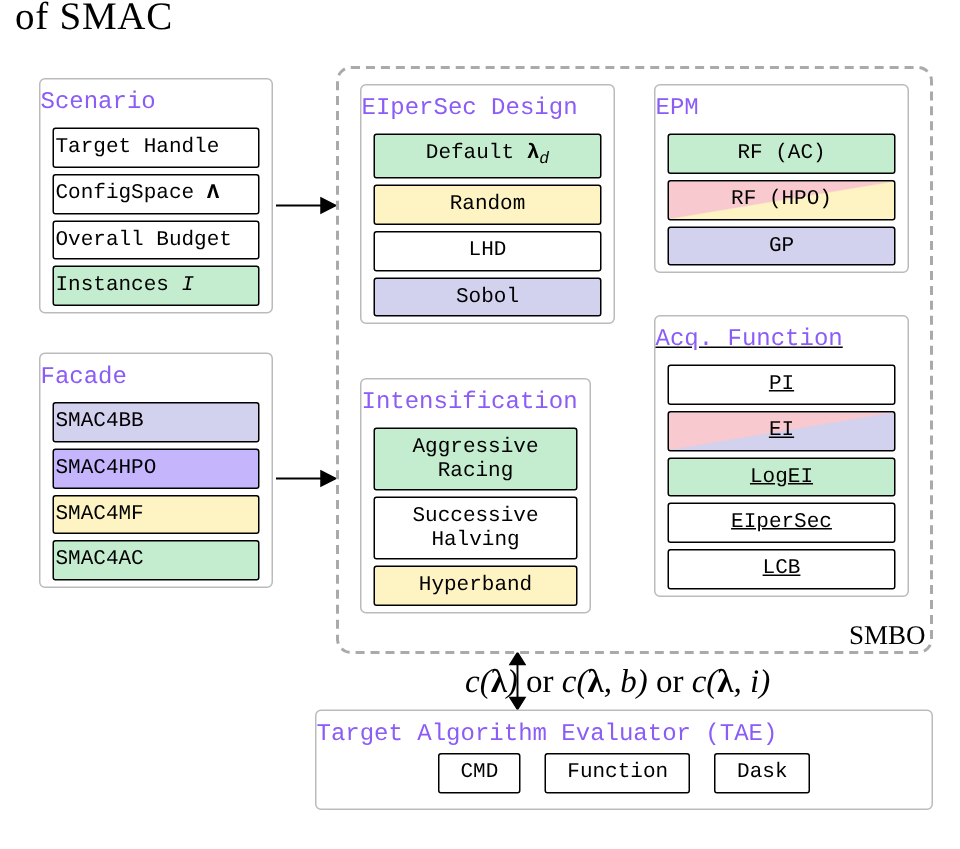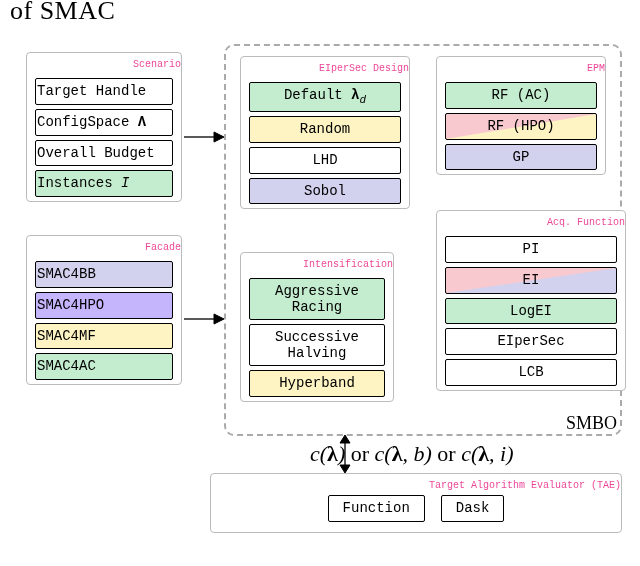--- a/index.html
+++ b/index.html
@@ -22,23 +22,23 @@
     letter-spacing: 0.5px;
   }
   .panel {
     position: absolute;
     border: 1px solid #bbb;
     border-radius: 4px;
     background: #fff;
   }
   .panel-title {
     font-family: "Courier New", monospace;
-    font-size: 10px;
-    color: #ec4899;
-    text-align: right;
+    font-size: 16px;
+    color: #8b5cf6;
+    text-align: left;
     padding: 6px 0 4px 0;
   }
   .item {
     margin: 4px 8px;
     padding: 4px 1px;
     font-family: "Courier New", monospace;
     font-size: 14px;
     border: 1px solid #000;
     background: #fff;
     text-align: left;
@@ -130,34 +130,35 @@
   <div class="item yellow center">Hyperband</div>
 </div>
 
 <div class="panel" style="left:436px; top:56px; width:170px;">
   <div class="panel-title">EPM</div>
   <div class="item green center">RF (AC)</div>
   <div class="item diag-ry center">RF (HPO)</div>
   <div class="item purple center">GP</div>
 </div>
 
-<div class="panel" style="left:436px; top:210px; width:190px;">
+<div class="panel" style="left:436px; top:210px; width:170px;text-decoration:underline;">
   <div class="panel-title">Acq.  Function</div>
   <div class="item white center">PI</div>
   <div class="item diag-rp center">EI</div>
   <div class="item green center">LogEI</div>
   <div class="item white center">EIperSec</div>
   <div class="item white center">LCB</div>
 </div>
 
 <div class="cost-label" style="left:310px; top:441px;">c(<span class="math-b">λ</span>)&nbsp;<span class="plain">or</span>&nbsp;c(<span class="math-b">λ</span>, b)&nbsp;<span class="plain">or</span>&nbsp;c(<span class="math-b">λ</span>, i)</div>
 
 <div class="panel" style="left:210px; top:473px; width:412px;">
   <div class="panel-title">Target Algorithm Evaluator (TAE)</div>
   <div class="tae-items">
+    <div class="item white">CMD</div>
     <div class="item white">Function</div>
     <div class="item white">Dask</div>
   </div>
 </div>
 
 <svg class="arrow" style="left:184px; top:128px; width:40px; height:18px;" viewBox="0 0 40 18">
   <line x1="0" y1="9" x2="30" y2="9" stroke="#000" stroke-width="1.3"></line>
   <polygon points="30,4 40,9 30,14" fill="#000"></polygon>
 </svg>
 

